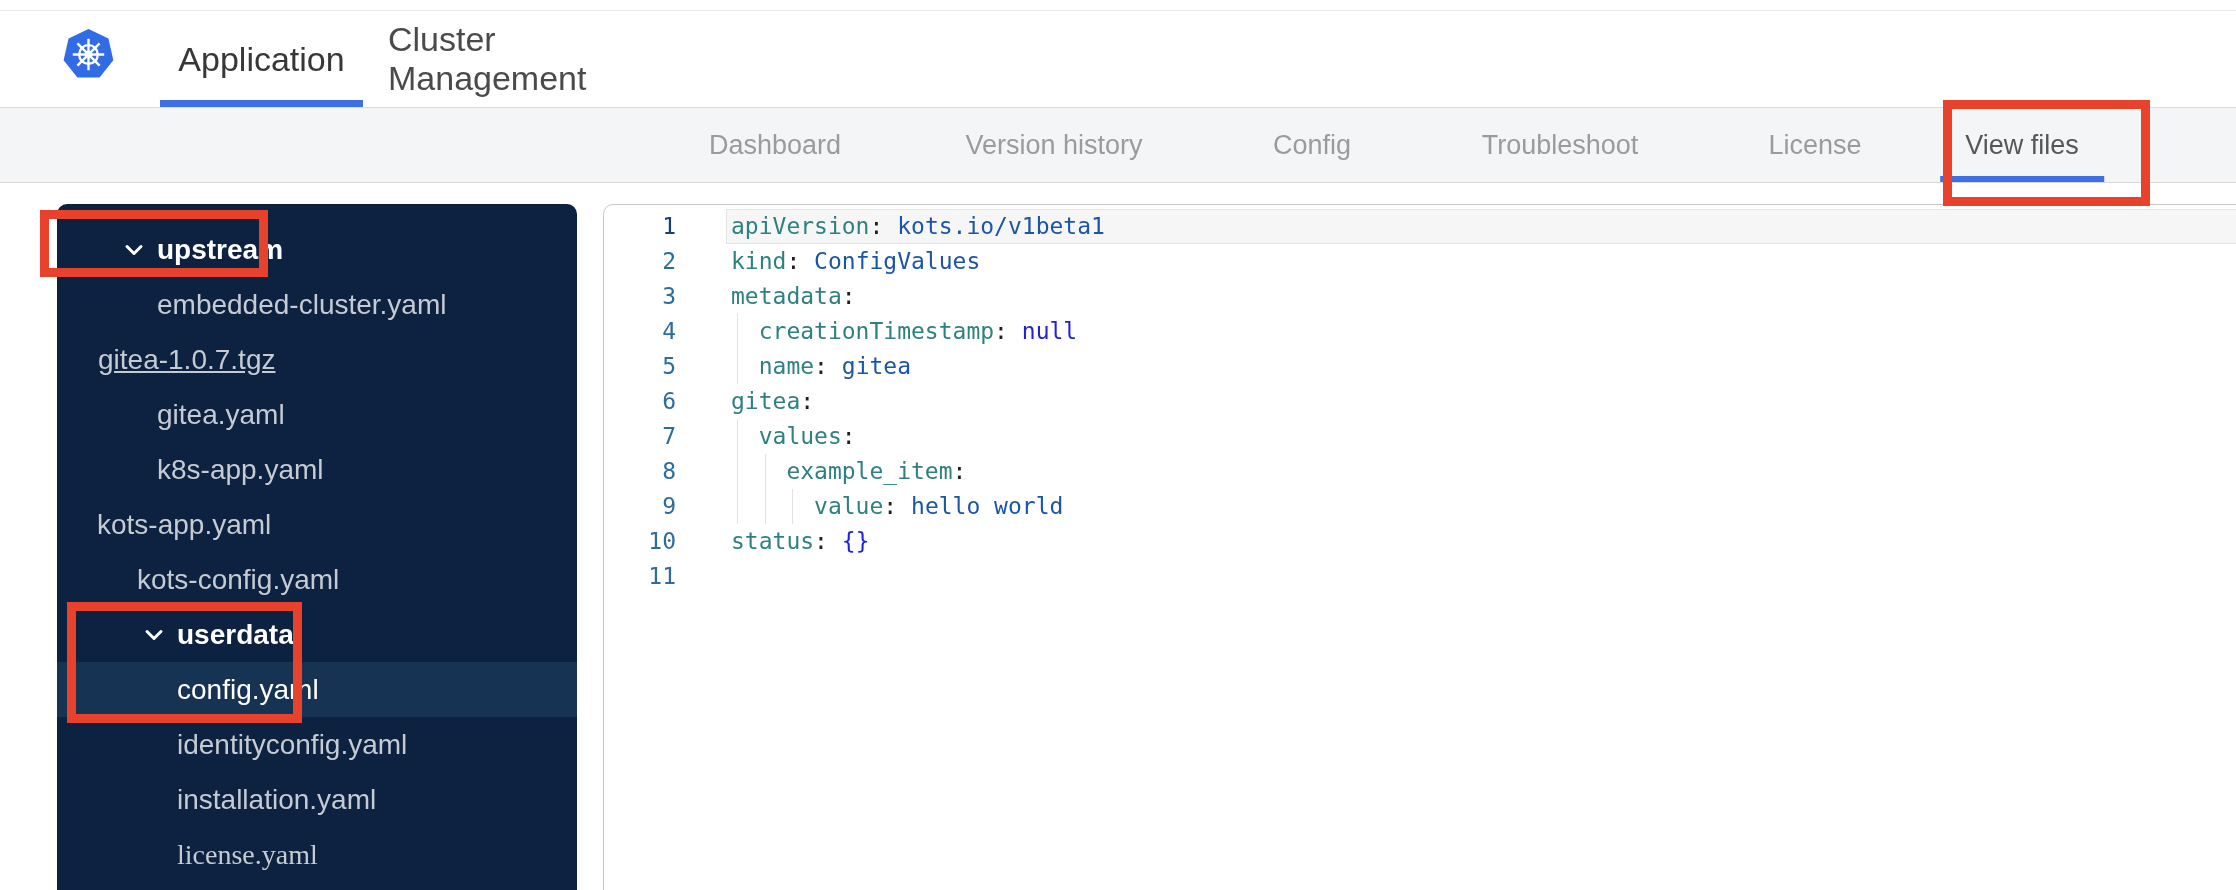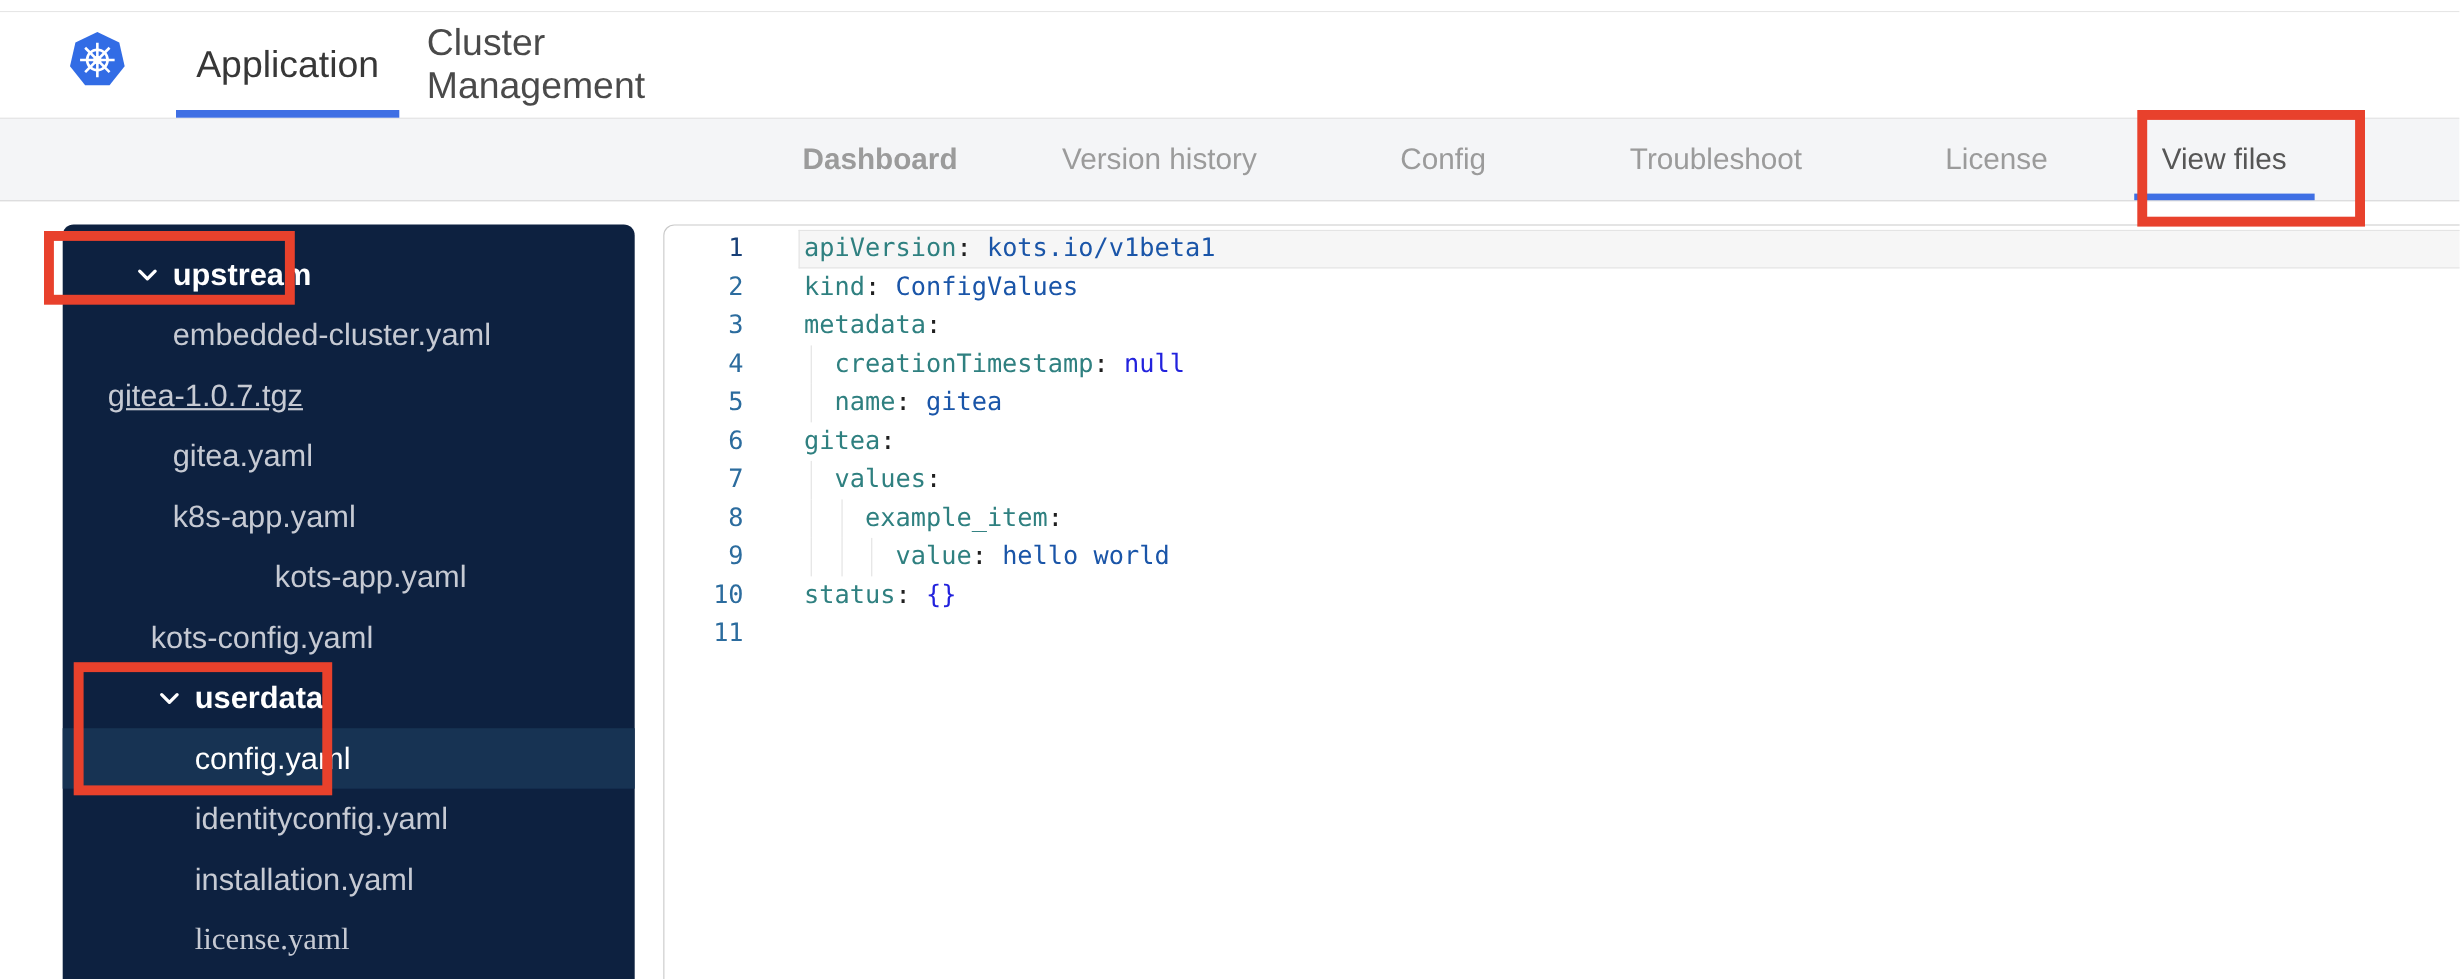--- a/index.html
+++ b/index.html
@@ -16,21 +16,21 @@
   .logo{position:absolute;left:62px;top:28px;width:53px;height:53px;}
   .toptab{position:absolute;top:11px;bottom:0;display:flex;align-items:center;justify-content:center;
     font-size:34px;color:var(--topnav-text);cursor:pointer;}
   .toptab:nth-child(1){left:160px;width:203px;color:#373737;}
   .toptab:nth-child(2){left:388px;width:260px;}
   .toptab .underline{position:absolute;left:0;right:0;bottom:0;height:7px;background:var(--accent-blue);}
   
   .subnav{position:absolute;top:108px;left:0;right:0;height:74px;background:var(--subnav-bg);border-bottom:1px solid #d7d7d7;}
   .subtab{position:absolute;top:0;bottom:0;display:flex;align-items:center;transform:translateX(-50%);
     font-size:27px;color:var(--tab-inactive);cursor:pointer;white-space:nowrap;}
-  .subtab:nth-child(1){left:800px;font-weight:bold;}
+  .subtab:nth-child(1){left:775px;}
   .subtab:nth-child(2){left:1054px;}
   .subtab:nth-child(3){left:1312px;}
   .subtab:nth-child(4){left:1560px;}
   .subtab:nth-child(5){left:1815px;}
   .subtab:nth-child(6){left:2022px;}
   .subtab.active{color:var(--tab-active);}
   .subtab .underline{position:absolute;bottom:0;left:50%;transform:translateX(-50%);width:164px;height:6px;background:var(--accent-blue);}
   
   .sidebar{position:absolute;left:57px;top:204px;width:520px;height:710px;background:var(--navy);
     border-radius:10px 10px 0 0;padding-top:18px;box-sizing:border-box;}
@@ -119,21 +119,21 @@
     </div>
     <div class="trow file" style="padding-left: 41px; text-decoration: underline;">
       <span>gitea-1.0.7.tgz</span>
     </div>
     <div class="trow file" style="padding-left: 100px;">
       <span>gitea.yaml</span>
     </div>
     <div class="trow file" style="padding-left: 100px;">
       <span>k8s-app.yaml</span>
     </div>
-    <div class="trow file" style="padding-left: 40px; justify-content: center;">
+    <div class="trow file" style="padding-left: 40px;">
       <span>kots-app.yaml</span>
     </div>
     <div class="trow file" style="padding-left: 80px;">
       <span>kots-config.yaml</span>
     </div>
     <div class="trow folder" style="padding-left: 120px;">
       <span class="chev" style="left: 87px;"><svg width="20" height="13" viewBox="0 0 20 13">
           <polyline points="3,3 10,10 17,3" stroke="#ffffff" stroke-width="3" fill="none" stroke-linecap="round" stroke-linejoin="round"></polyline>
         </svg></span>
       <span>userdata</span>

